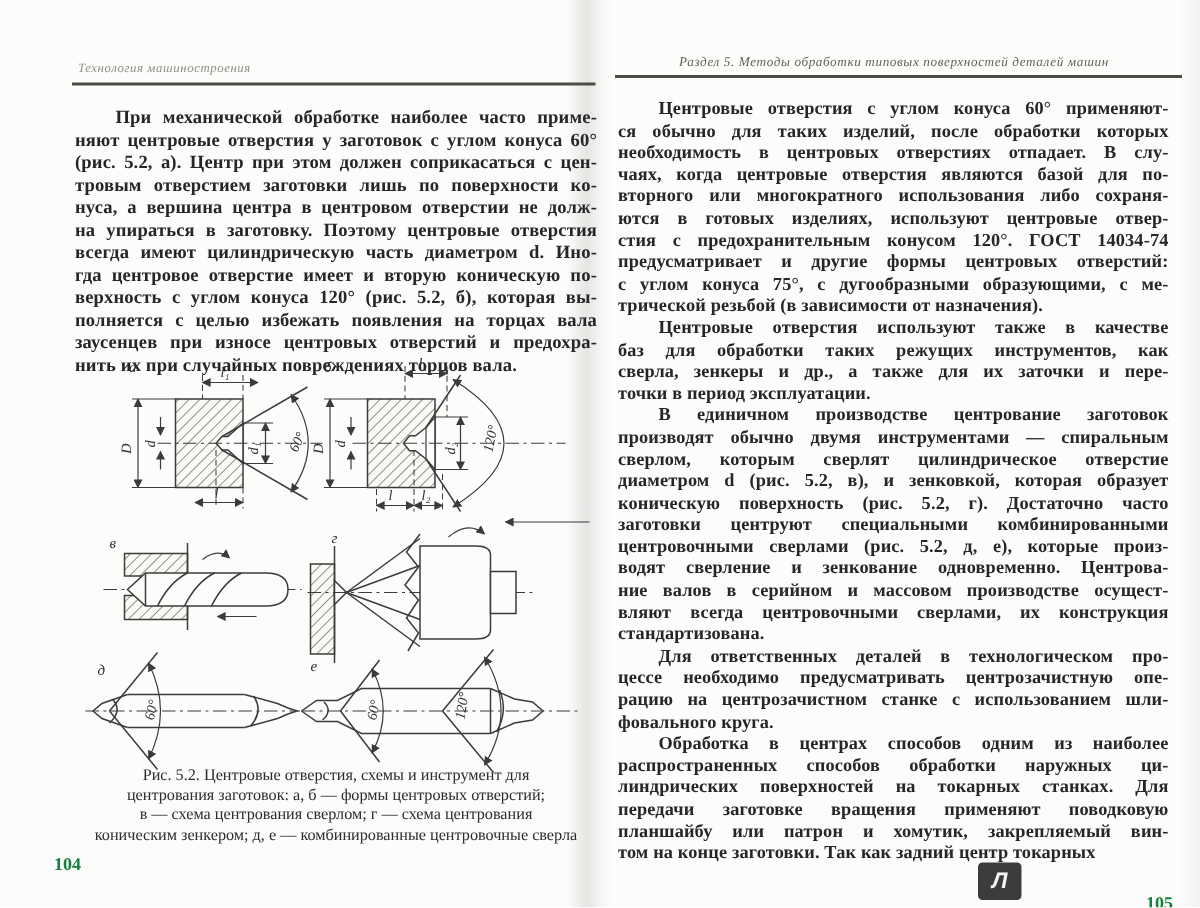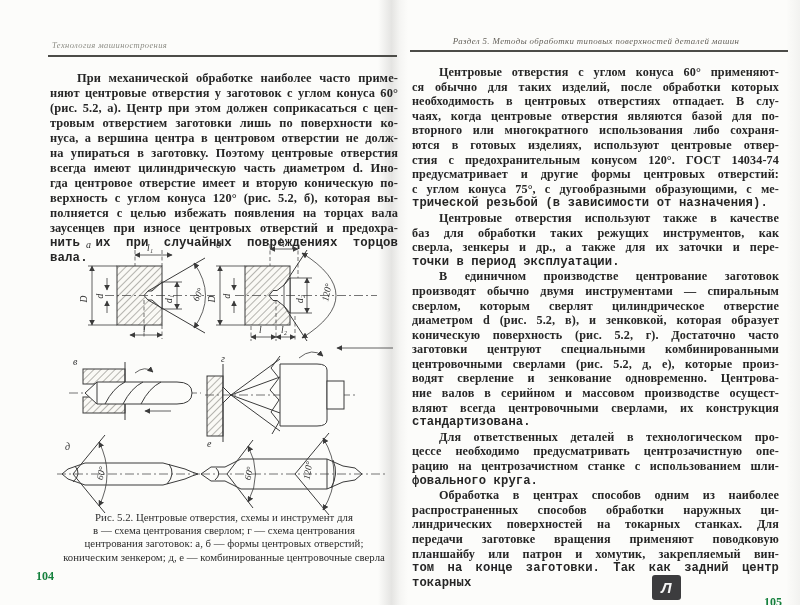--- a/index.html
+++ b/index.html
@@ -12,21 +12,21 @@
   .running{position:absolute;font-style:italic;letter-spacing:.4px;}
   .run-left{left:52px;top:40px;font-size:8.5px;color:#8d8d85;}
   .run-right{left:410px;top:36px;width:372px;font-size:8.8px;color:#625f58;text-align:center;}
   .rule{position:absolute;background:#4c4c48;}
   .rule-left{left:48px;top:55px;width:349px;height:2px;}
   .rule-right{left:410px;top:50px;width:378px;height:2px;}
   .bodytext{position:absolute;font-weight:700;letter-spacing:.1px;margin-top:13px;}
   .body-left{left:50px;top:58px;width:348px;font-size:12.4px;line-height:15px;}
   .body-right{left:412px;top:52px;width:367px;font-size:12.2px;line-height:14.6px;}
   .tline{text-align:justify;text-align-last:justify;white-space:normal;}
-  .tline.last{text-align-last:left;font-family:Liberation Mono, monospace;}
+  .tline.last{text-align-last:left;}
   .tline.first{text-indent:27px;}
   .caption{position:absolute;left:50px;top:511px;width:348px;font-weight:400;
            font-size:10.8px;line-height:13.2px;color:#2c2c2c;}
   .capline{text-align:center;}
   .pagenum{position:absolute;font-weight:700;font-size:12px;color:#15803d;}
   .num-left{left:36px;top:569px;}
   .num-right{left:764px;top:576px;margin-top:19px;}
   #fig{position:absolute;left:55px;top:238px;pointer-events:none;}
   .wm{position:absolute;left:652px;top:575px;width:29px;height:25px;border-radius:3px;
       background:#3c3c3e;display:flex;align-items:center;justify-content:center;}
@@ -204,22 +204,22 @@
       <text class="dlb" x="197" y="236" transform="rotate(-78 197 236)" text-anchor="middle">60°</text>
       <line class="s" x1="240" y1="236" x2="274" y2="195"></line>
       <line class="s" x1="240" y1="236" x2="274" y2="277"></line>
       <path class="dim" d="M268,200 Q290,236 268,272" marker-start="url(#arr)" marker-end="url(#arr)"></path>
       <text class="dlb" x="256" y="233" transform="rotate(-80 256 233)" text-anchor="middle">120°</text>
     </g>
   </svg>
 
   <div class="caption" id="left-caption">
       <div class="capline">Рис. 5.2. Центровые отверстия, схемы и инструмент для</div>
+      <div class="capline">центрования заготовок: а, б — формы центровых отверстий;</div>
       <div class="capline">в — схема центрования сверлом; г — схема центрования</div>
-      <div class="capline">центрования заготовок: а, б — формы центровых отверстий;</div>
       <div class="capline">коническим зенкером; д, е — комбинированные центровочные сверла</div>
     </div>
   <div class="pagenum num-left">104</div>
 
   <div class="running run-right">Раздел 5. Методы обработки типовых поверхностей деталей машин</div>
   <div class="rule rule-right"></div>
   <div class="bodytext body-right" id="right-body">
       <div>
         <div class="tline first">Центровые отверстия с углом конуса 60° применяют-</div>
         <div class="tline">ся обычно для таких изделий, после обработки которых</div>

